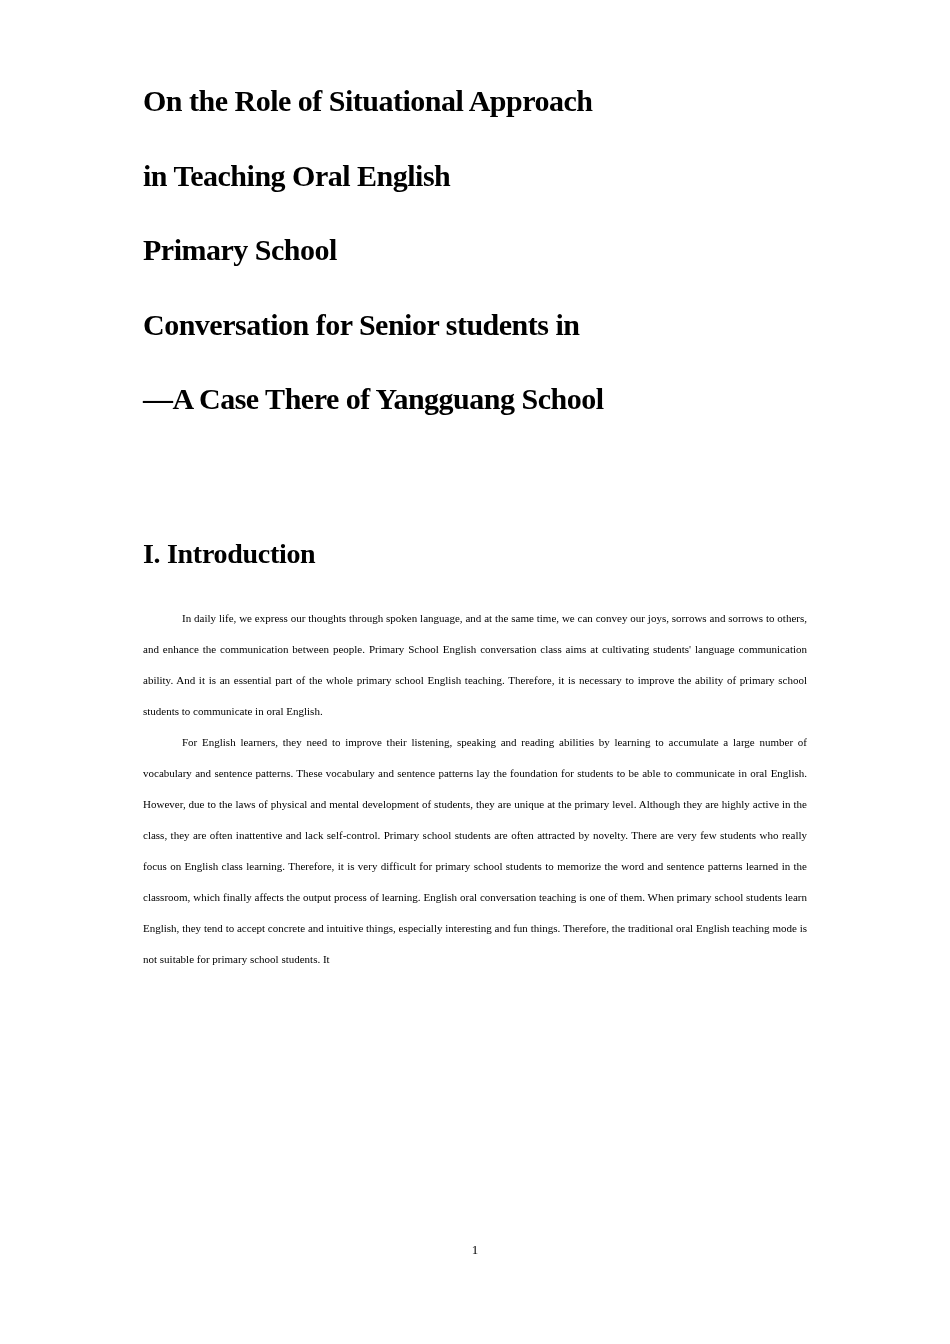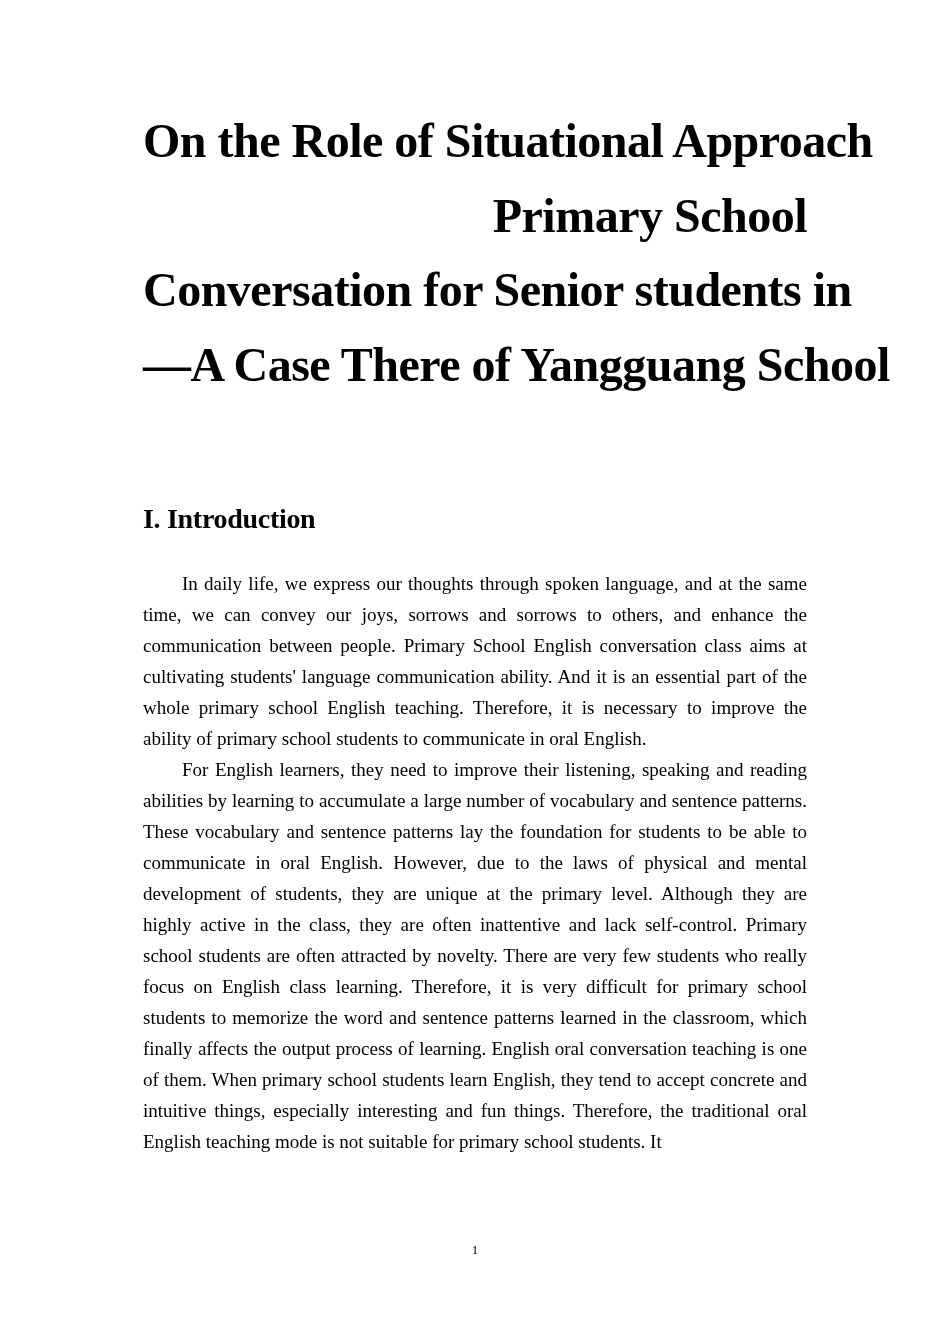--- a/index.html
+++ b/index.html
@@ -13,41 +13,41 @@
     height: 1344px;
     box-sizing: border-box;
     padding: 0 143px;
     background: #ffffff;
     color: #000000;
     font-family: "Liberation Serif", serif;
     overflow: hidden;
   }
   .title {
     margin: 0;
-    padding-top: 104px;
-    text-align: right;
-    font-size: 48px;
+    padding-top: 64px;
+    text-align: left;
+    font-size: 30px;
     font-weight: 700;
     line-height: 74.5px;
     letter-spacing: -0.5px;
     white-space: nowrap;
   }
   .title-line {
     display: block;
   }
   .section-heading {
     margin: 96px 0 0 0;
     font-size: 28px;
     font-weight: 700;
     line-height: 42px;
     letter-spacing: -0.3px;
   }
   .body-para {
     margin: 0;
-    font-size: 19px;
+    font-size: 11px;
     line-height: 31px;
     text-align: justify;
     text-indent: 39px;
   }
   .body-para.first {
     margin-top: 28px;
   }
   .page-number {
     position: absolute;
     top: 1242px;
@@ -58,20 +58,21 @@
     line-height: 16px;
   }
 </style>
 </head>
 <body>
 
 <div class="page">
 
   <h1 class="title">
     <span class="title-line">On the Role of Situational Approach</span>
+    <span class="title-line">in Teaching Oral English</span>
     <span class="title-line">Primary School</span>
     <span class="title-line">Conversation for Senior students in</span>
     <span class="title-line">—A Case There of Yangguang School</span>
   </h1>
 
   <h2 class="section-heading">I. Introduction</h2>
 
   <p class="body-para first">In daily life, we express our thoughts through spoken language, and at the same time, we can convey our joys, sorrows and sorrows to others, and enhance the communication between people. Primary School English conversation class aims at cultivating students' language communication ability. And it is an essential part of the whole primary school English teaching. Therefore, it is necessary to improve the ability of primary school students to communicate in oral English.</p>
   <p class="body-para">For English learners, they need to improve their listening, speaking and reading abilities by learning to accumulate a large number of vocabulary and sentence patterns. These vocabulary and sentence patterns lay the foundation for students to be able to communicate in oral English. However, due to the laws of physical and mental development of students, they are unique at the primary level. Although they are highly active in the class, they are often inattentive and lack self-control. Primary school students are often attracted by novelty. There are very few students who really focus on English class learning. Therefore, it is very difficult for primary school students to memorize the word and sentence patterns learned in the classroom, which finally affects the output process of learning. English oral conversation teaching is one of them. When primary school students learn English, they tend to accept concrete and intuitive things, especially interesting and fun things. Therefore, the traditional oral English teaching mode is not suitable for primary school students. It</p>
 

